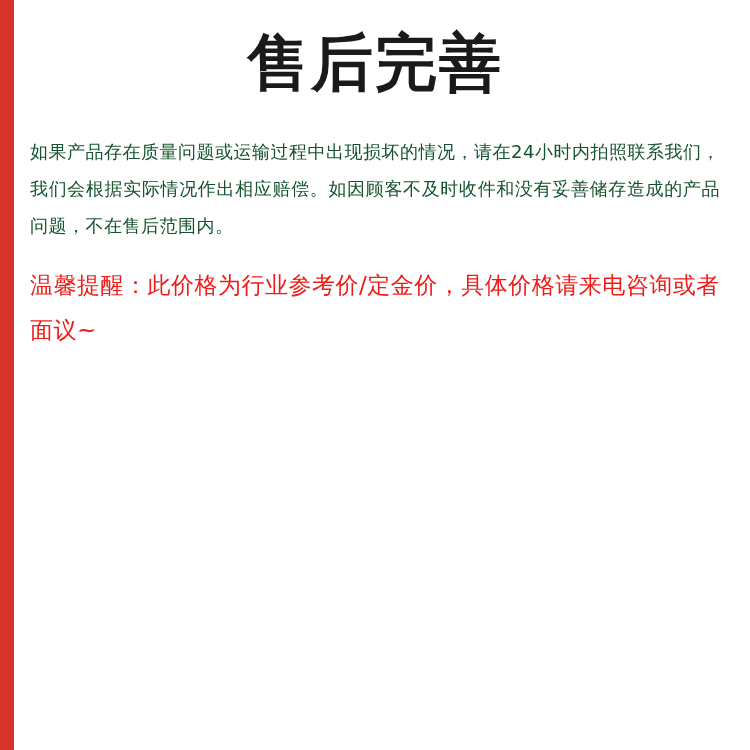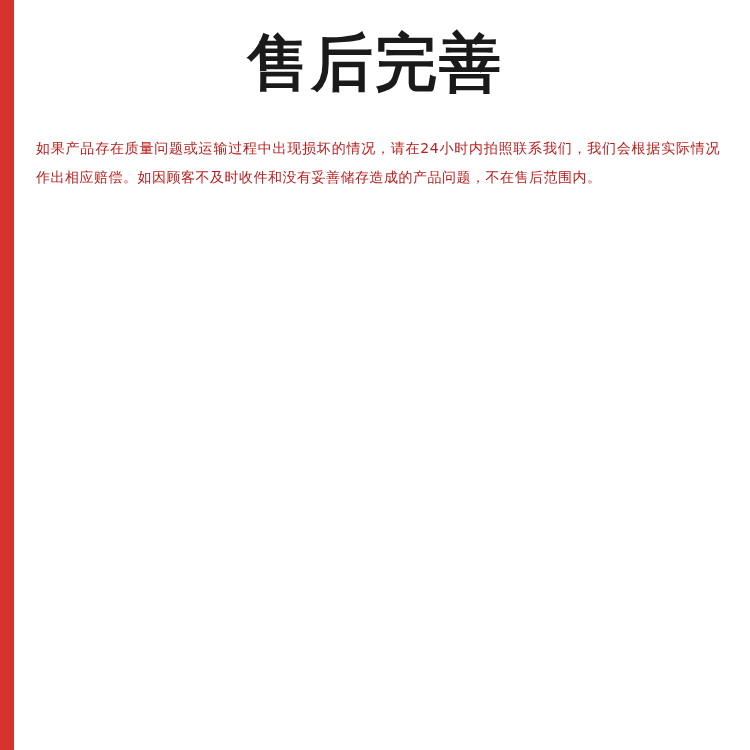--- a/index.html
+++ b/index.html
@@ -40,25 +40,25 @@
     text-align: center;
     font-size: 62px;
     font-weight: bold;
     letter-spacing: 2px;
     color: #1a1a1a;
     line-height: 1.2;
     margin: 0 0 34px 0;
     font-family: "DejaVu Sans", "Liberation Sans", sans-serif;
   }
   .para {
-    font-size: 14px;
-    color: #b91c1c;
+    font-size: 18px;
+    color: #14532d;
     line-height: 2.05;
     letter-spacing: 0.5px;
-    margin: 0 0 18px 6px;
+    margin: 0 0 18px 0;
     text-align: justify;
     text-justify: inter-ideograph;
   }
   .notice {
     font-size: 23px;
     color: #ee1c18;
     line-height: 1.95;
     letter-spacing: 0.5px;
     margin: 14px 0 0 0;
   }
@@ -70,15 +70,16 @@
 
   <div class="red-bar"></div>
 
   <div class="content">
 
     <h1 class="headline">售后完善</h1>
 
     <p class="para">如果产品存在质量问题或运输过程中出现损坏的情况，请在24小时内拍照联系我们，我们会根据实际情况作出相应赔偿。如因顾客不及时收件和没有妥善储存造成的产品问题，不在售后范围内。</p>
 
 
+    <p class="notice">温馨提醒：此价格为行业参考价/定金价，具体价格请来电咨询或者面议~</p>
 
   </div>
 </div>
 
 </body></html>

